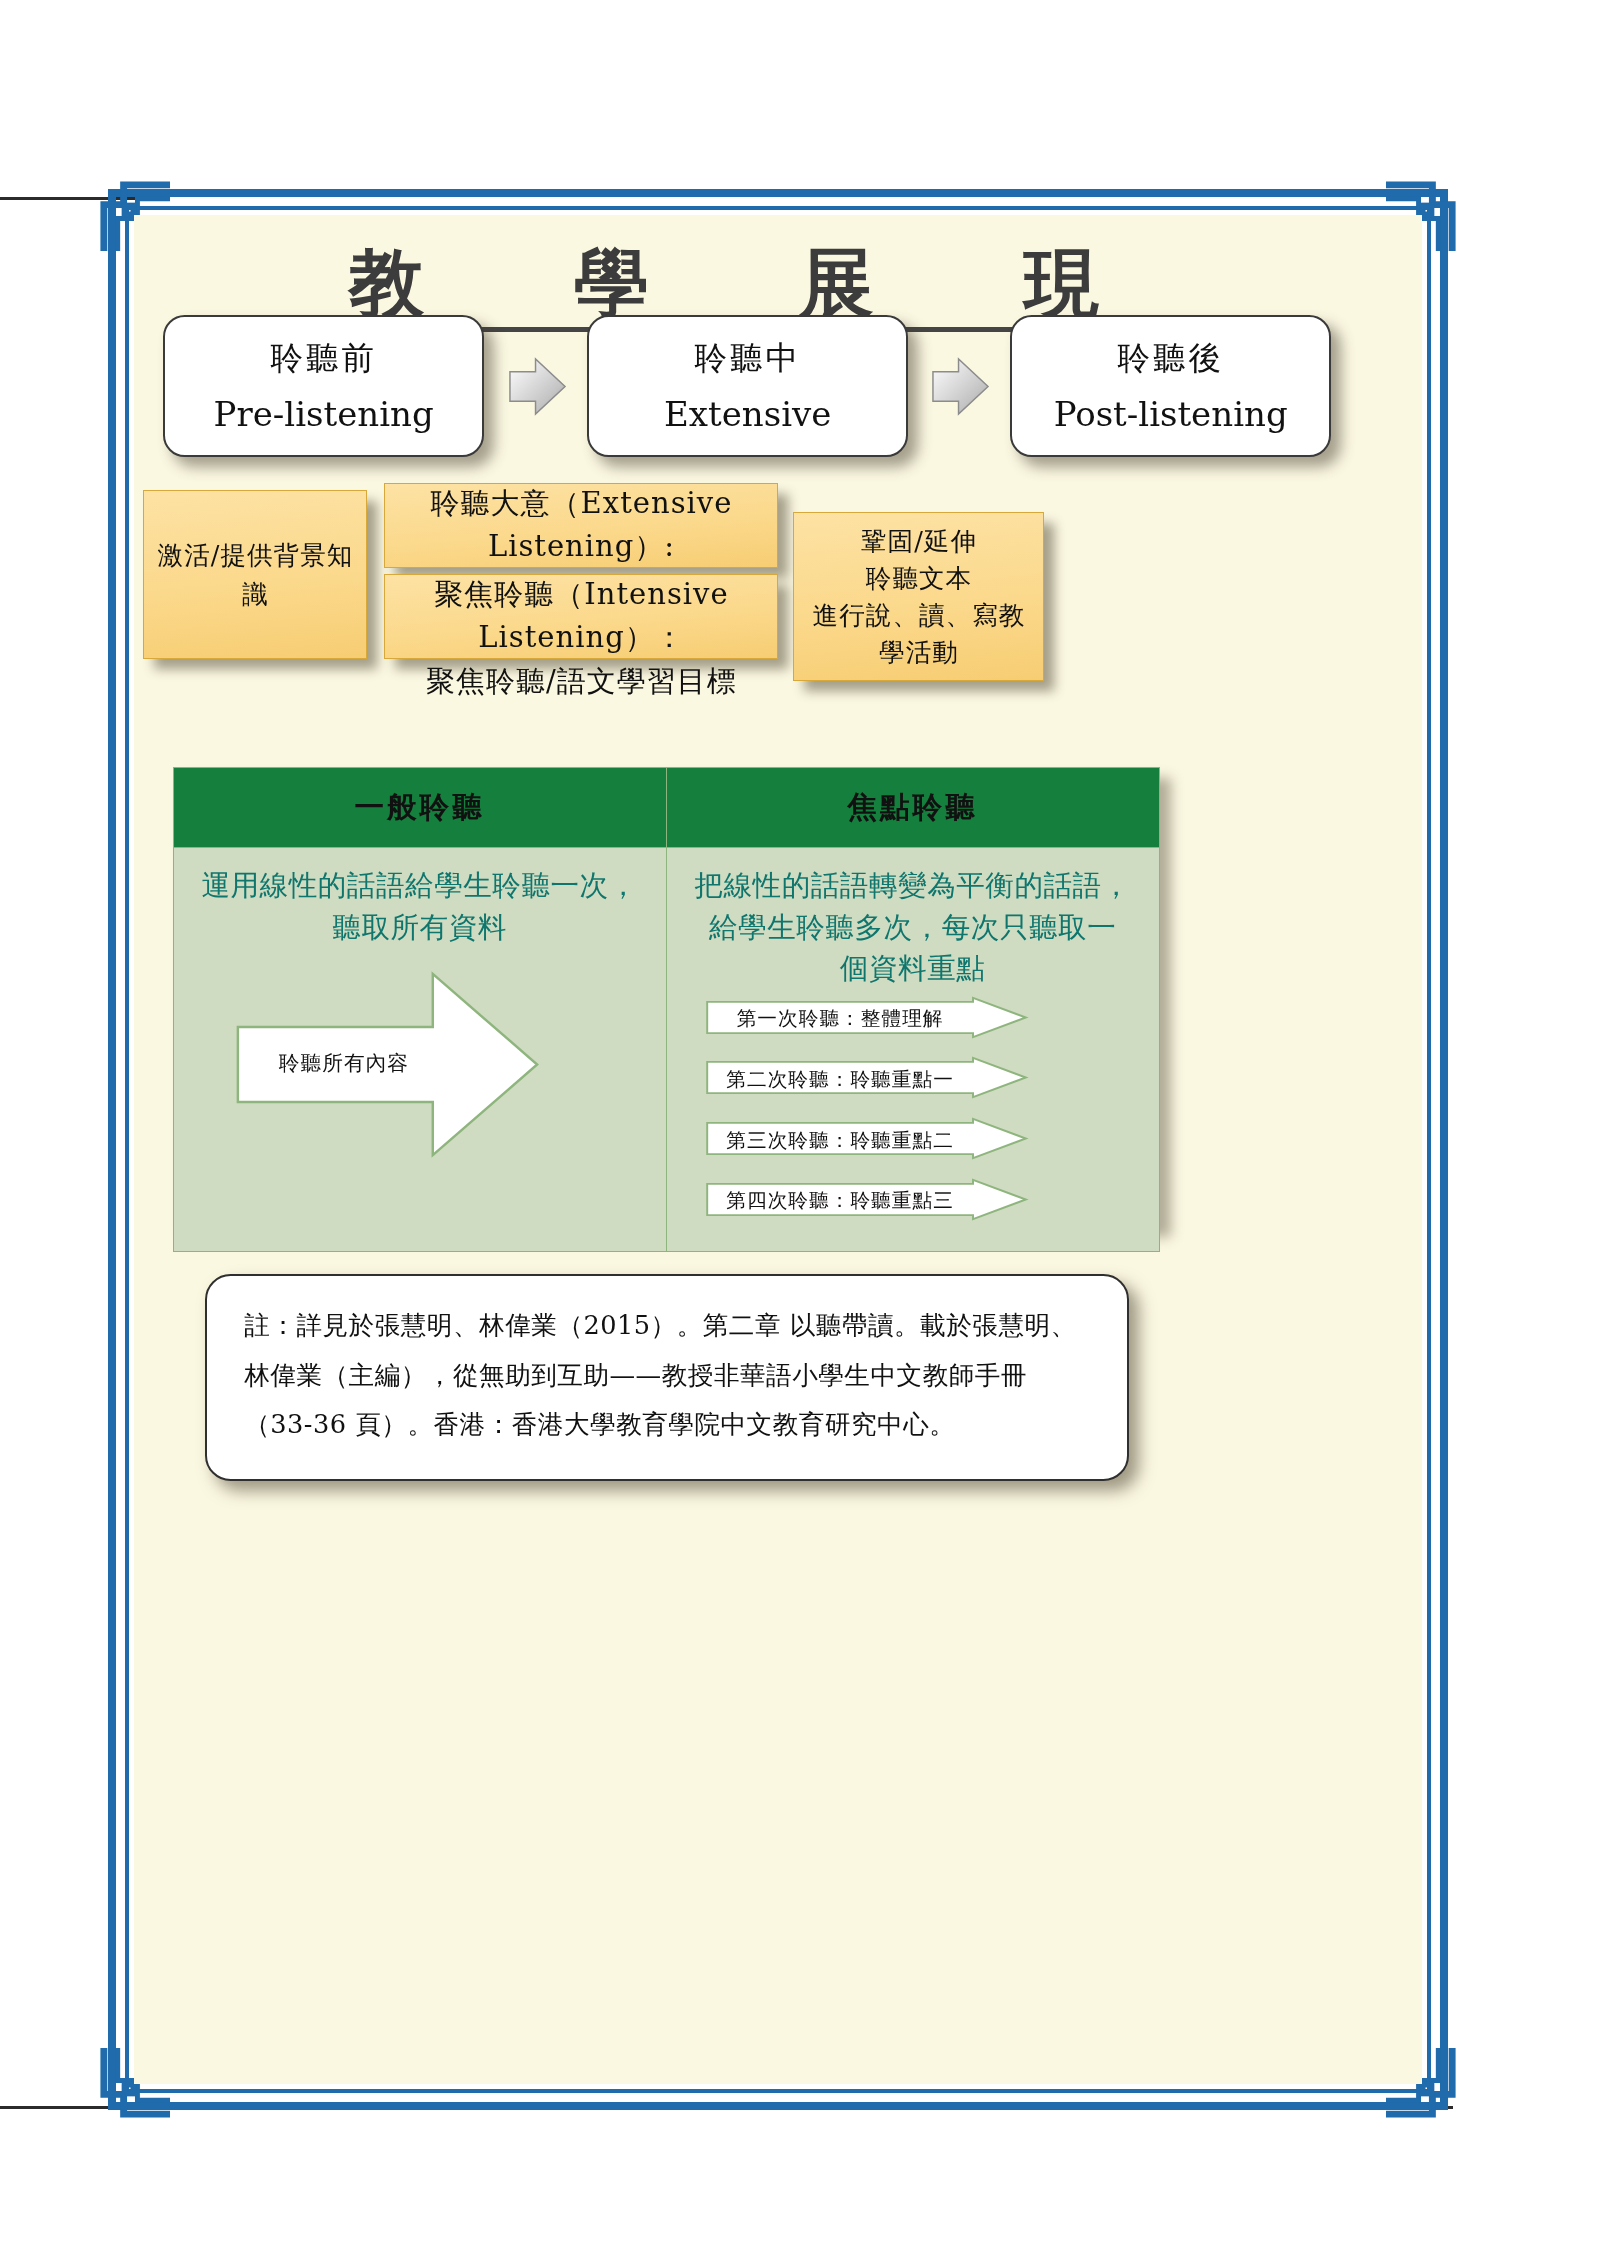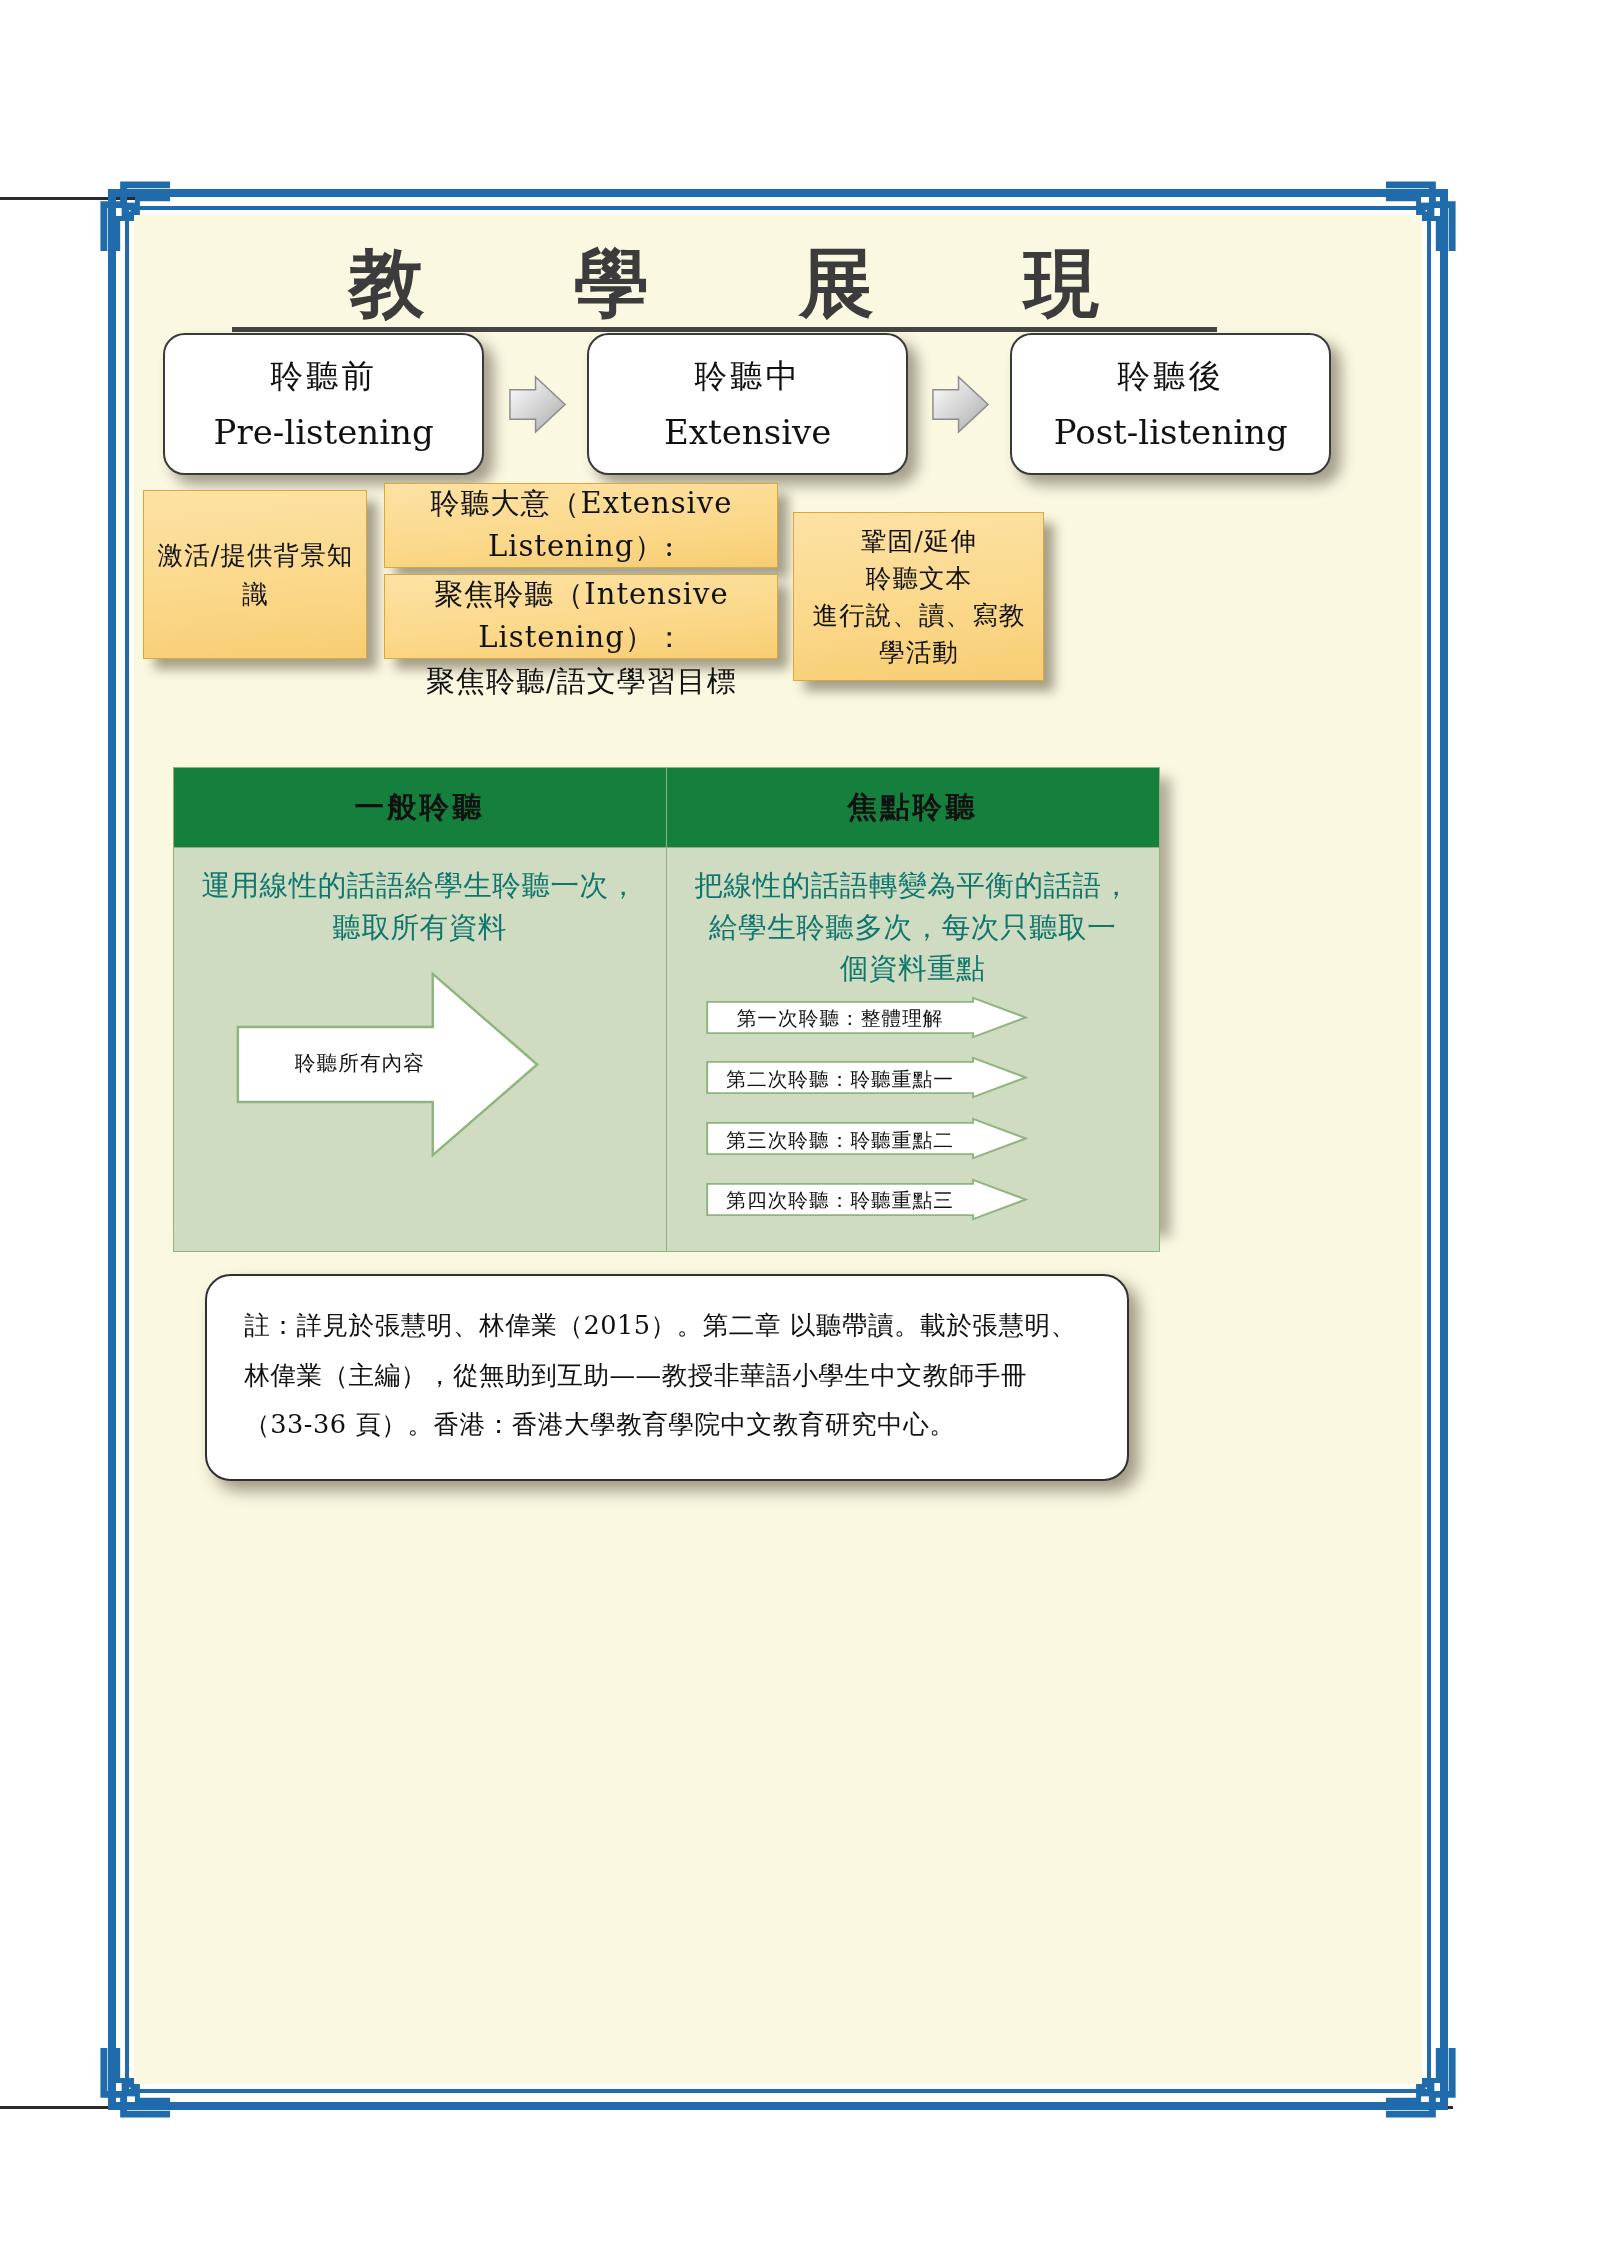--- a/index.html
+++ b/index.html
@@ -42,21 +42,21 @@
     font-family:"DejaVu Serif","Liberation Serif",serif;
     font-size:75px;font-weight:bold;color:#3c3c3c;
     letter-spacing:150px;text-indent:150px;
     text-align:center;line-height:1.05;white-space:nowrap;
   }
   .title-rule{
     margin:3.9px auto 0;width:985px;height:4.9px;background:#454545;
   }
 
   
-  .stage-row{position:absolute;left:29.6px;top:118px;width:1231px;height:138px;text-align:right;}
+  .stage-row{position:absolute;left:29.6px;top:100px;width:1231px;height:138px;text-align:right;}
   .stage-box{
     position:absolute;top:0;width:317px;height:138px;
     background:#ffffff;border:2px solid #3a3a3a;border-radius:21.7px;
     box-shadow:9.9px 9.9px 13.8px rgba(60,50,35,.45);
     display:flex;flex-direction:column;align-items:center;justify-content:center;
     gap:13.8px;
   }
   .stage-zh{font-size:32.5px;color:#111;letter-spacing:3px;}
   .stage-en{font-size:34px;color:#111;}
   #stage-0{left:0px;}
@@ -101,21 +101,21 @@
   .gtable td{background:#cfdcc1;}
   .cell-inner{padding:17.7px 15.8px 9.9px;}
   .cell-text{
     font-size:28.6px;line-height:1.45;color:#0f766e;text-align:center;letter-spacing:0.5px;
   }
 
   
   .bigarrow-holder{position:relative;height:207px;margin-top:17.7px;}
   .bigarrow{position:absolute;left:41px;top:0;width:315px;height:197px;}
   .bigarrow .lbl{
-    position:absolute;left:16px;top:83px;width:227px;text-align:center;
+    position:absolute;left:0;top:83px;width:227px;text-align:center;
     font-size:20.7px;color:#111;letter-spacing:1px;
   }
 
   
   .arrow-list{position:relative;margin-top:5.9px;height:246px;}
   .sm-arrow{position:relative;width:325px;height:43px;margin:0 0 17.7px 21.7px;}
   .sm-arrow .lbl{
     position:absolute;left:0;top:9.9px;width:272px;text-align:center;
     font-size:19.7px;color:#111;letter-spacing:1px;white-space:nowrap;
   }

